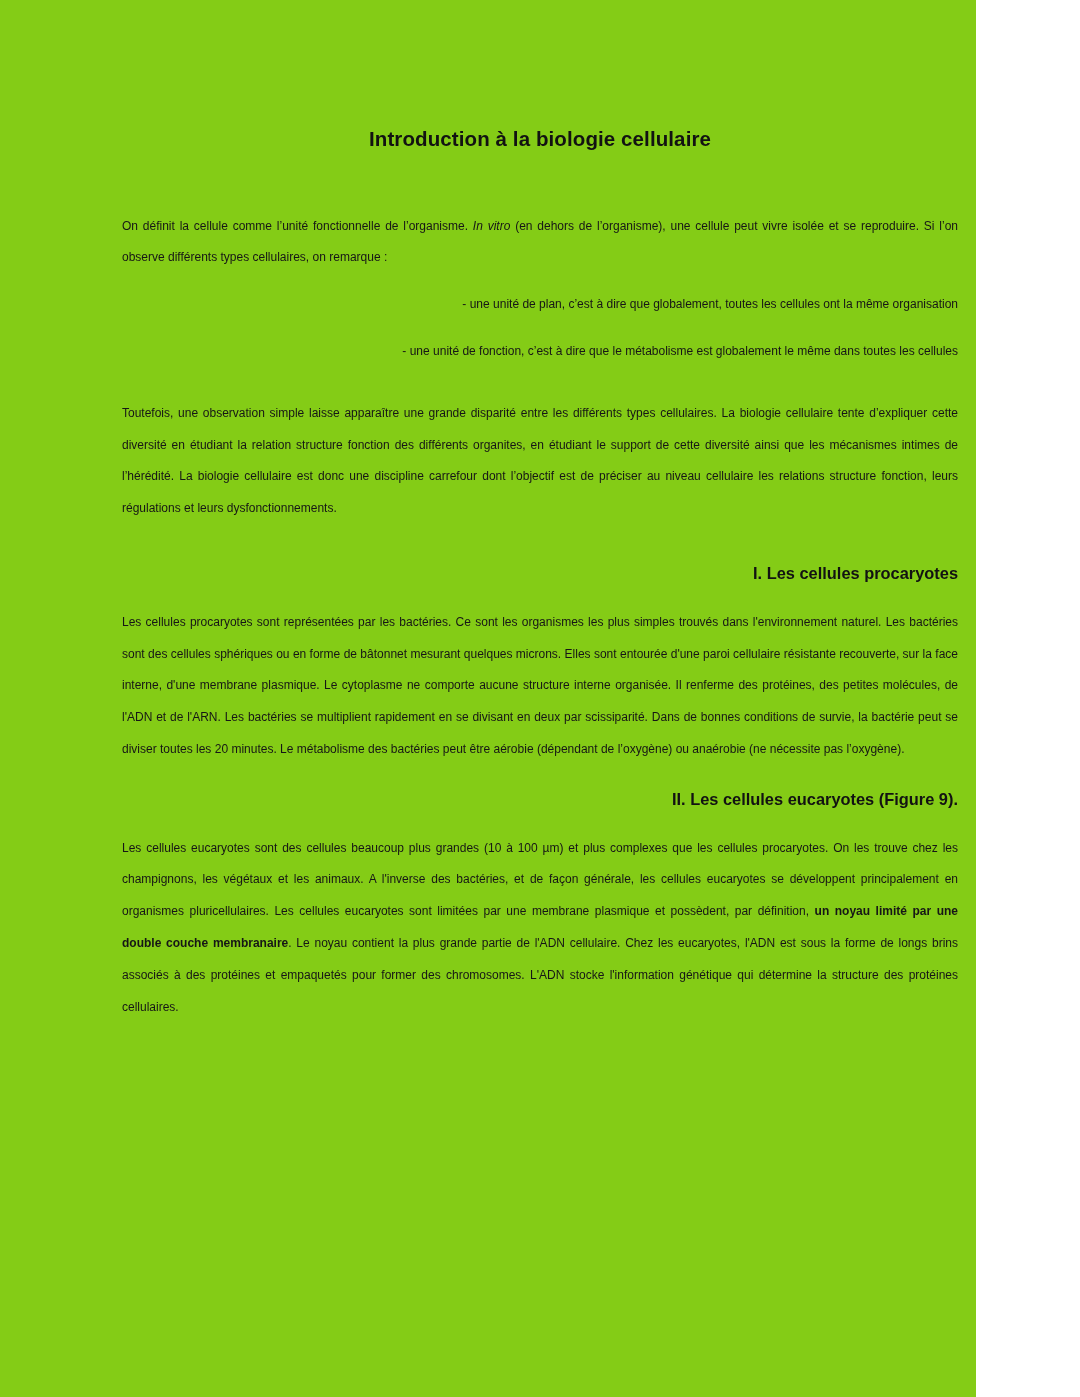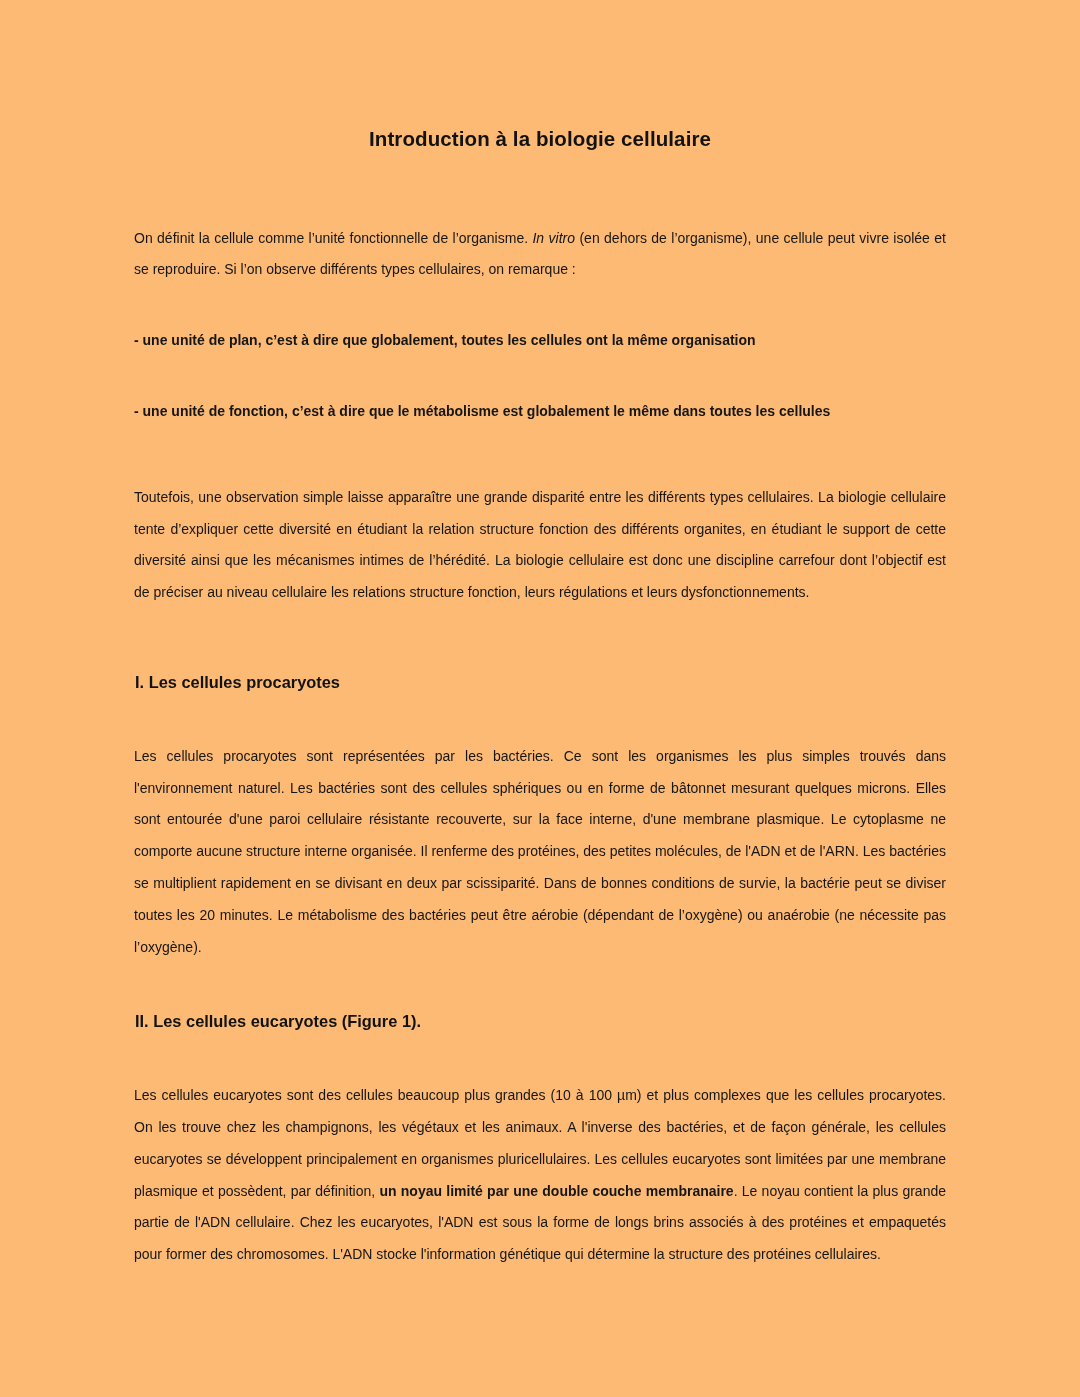--- a/index.html
+++ b/index.html
@@ -8,68 +8,67 @@
     background: #ffffff;
   }
   body {
     width: 1080px;
     height: 1397px;
     font-family: "Liberation Sans", sans-serif;
     color: #161616;
     -webkit-font-smoothing: antialiased;
   }
   .page {
-    width: 1080px;
+    width: 976px;
     height: 1397px;
     box-sizing: border-box;
     padding: 0;
     position: relative;
-    background: #fdba74;
+    background: #84cc16;
     overflow: hidden;
   }
   .content {
     position: absolute;
     left: 122px;
     top: 0;
     width: 836px;
   }
   .doc-title {
     font-size: 20.5px;
     font-weight: bold;
     text-align: center;
     letter-spacing: 0.1px;
     margin: 0;
     padding-top: 126px;
     padding-bottom: 0;
     line-height: 1.3;
     color: #121212;
   }
   p.para {
-    font-size: 14px;
+    font-size: 12px;
     line-height: 31.8px;
-    margin: 12px;
+    margin: 0;
     color: #161616;
     text-align: justify;
     text-justify: inter-word;
   }
   p.left {
-    text-align: left;
-    font-weight: bold;
+    text-align: right;
   }
   .sp-title-first { height: 58px; }
   .sp-para { height: 15px; }
   .sp-bullet { height: 15px; }
   .sp-heading-before { height: 18px; }
   .sp-heading-after { height: 17px; }
   h2.section-heading {
     font-size: 16.4px;
     font-weight: bold;
     line-height: 31.8px;
-    margin: 13px;
-    text-align: left;
+    margin: 0;
+    text-align: right;
     color: #121212;
   }
   .b { font-weight: bold; }
   .i { font-style: italic; }
 </style>
 </head>
 <body>
 
 <div class="page">
   <div class="content">
@@ -93,19 +92,19 @@
 
     <div class="sp-para"></div>
 
     <div class="sp-heading-before"></div>
     <h2 class="section-heading">I. Les cellules procaryotes</h2>
 
     <div class="sp-heading-after"></div>
     <p class="para">Les cellules procaryotes sont représentées par les bactéries. Ce sont les organismes les plus simples trouvés dans l'environnement naturel. Les bactéries sont des cellules sphériques ou en forme de bâtonnet mesurant quelques microns. Elles sont entourée d'une paroi cellulaire résistante recouverte, sur la face interne, d'une membrane plasmique. Le cytoplasme ne comporte aucune structure interne organisée. Il renferme des protéines, des petites molécules, de l'ADN et de l'ARN. Les bactéries se multiplient rapidement en se divisant en deux par scissiparité. Dans de bonnes conditions de survie, la bactérie peut se diviser toutes les 20 minutes. Le métabolisme des bactéries peut être aérobie (dépendant de l’oxygène) ou anaérobie (ne nécessite pas l’oxygène).</p>
 
     <div class="sp-heading-before"></div>
-    <h2 class="section-heading">II. Les cellules eucaryotes (Figure 1).</h2>
+    <h2 class="section-heading">II. Les cellules eucaryotes (Figure 9).</h2>
 
     <div class="sp-heading-after"></div>
     <p class="para"><span>Les cellules eucaryotes sont des cellules beaucoup plus grandes (10 à 100 µm) et plus complexes que les cellules procaryotes. On les trouve chez les champignons, les végétaux et les animaux. A l'inverse des bactéries, et de façon générale, les cellules eucaryotes se développent principalement en organismes pluricellulaires. Les cellules eucaryotes sont limitées par une membrane plasmique et possèdent, par définition, </span><span class="b">un noyau limité par une double couche membranaire</span><span>. Le noyau contient la plus grande partie de l'ADN cellulaire. Chez les eucaryotes, l'ADN est sous la forme de longs brins associés à des protéines et empaquetés pour former des chromosomes. L'ADN stocke l'information génétique qui détermine la structure des protéines cellulaires.</span></p>
 
   </div>
 </div>
 
 </body></html>

